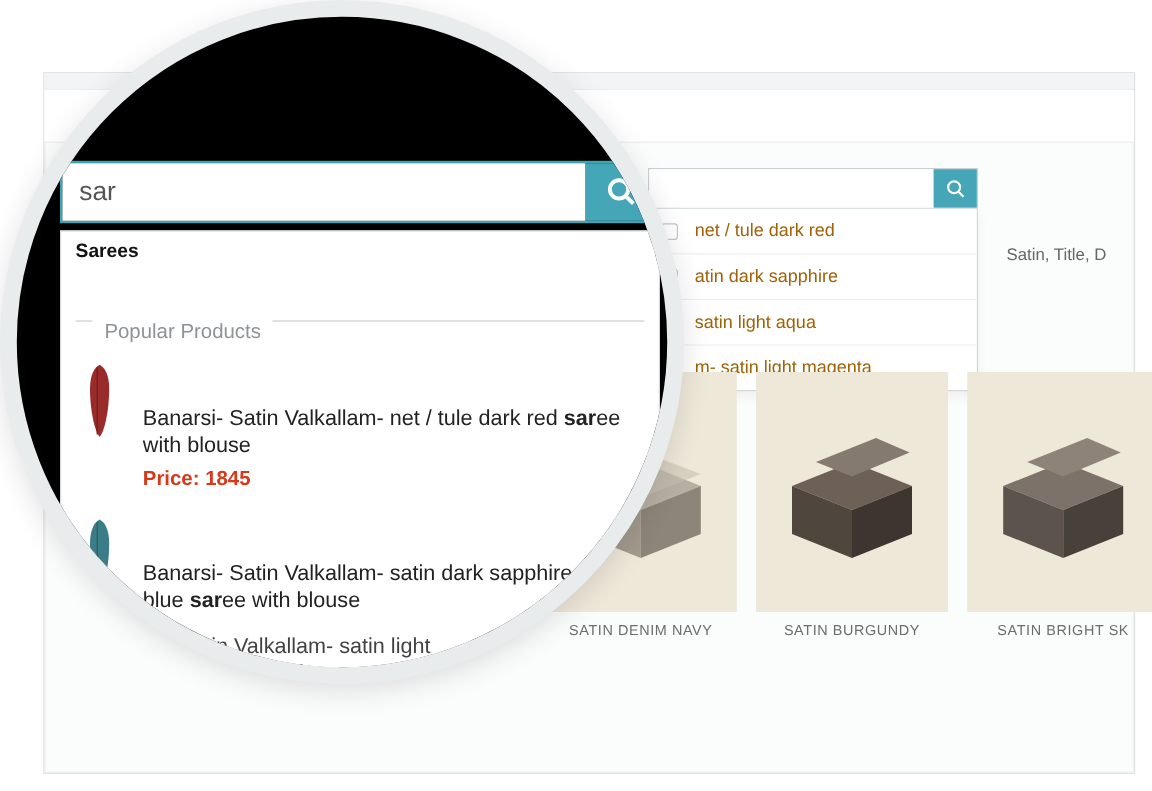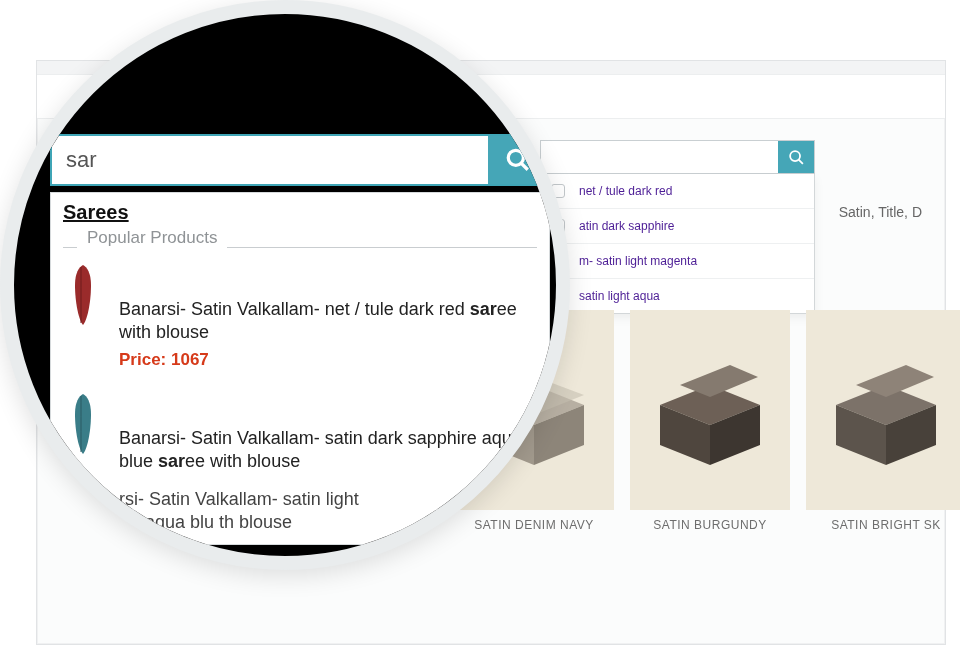--- a/index.html
+++ b/index.html
@@ -58,22 +58,22 @@
     background: #45a6b7;
     display: flex;
     align-items: center;
     justify-content: center;
   }
   .back-search .field .btn svg { width: 17px; height: 17px; fill: none; stroke: #fff; stroke-width: 2.5; }
   .back-dropdown {
     border: 1px solid #d3d7d9;
     border-top: none;
     background: #fff;
-    font-size: 12px;
-    color: #4c1d95;
+    font-size: 15px;
+    color: #a16207;
     box-shadow: 0 4px 10px rgba(0,0,0,.06);
   }
   .back-dropdown .row {
     padding: 10px 10px 10px 38px;
     border-bottom: 1px solid #eef0f1;
     position: relative;
     white-space: nowrap;
     overflow: hidden;
     text-overflow: ellipsis;
   }
@@ -184,33 +184,33 @@
   }
   .big-search .btn svg { width: 26px; height: 26px; fill: none; stroke: #fff; stroke-width: 3; }
 
   .big-dropdown {
     margin-top: 6px;
     border: 1px solid #d6dadc;
     background: #fff;
     padding: 6px 10px 10px;
   }
   .big-dropdown .cat {
-    font-size: 20px;
+    font-size: 16px;
     font-weight: bold;
     color: #111;
     padding: 2px 2px 4px;
-    text-decoration: underline;
   }
   .pop-header {
     display: flex;
-    align-items: flex-end;
+    align-items: flex-start;
     gap: 10px;
     color: #8f9396;
     font-size: 17px;
     padding: 0 2px 4px;
+    margin-top: 44px;
   }
   .pop-header .dash { height: 1px; flex: 0 0 14px; background: #c9cdd0; }
   .pop-header .line { flex: 1; height: 1px; background: #c9cdd0; }
 
   .pp-item {
     display: flex;
     gap: 16px;
     padding: 6px 2px 10px;
   }
   .pp-item .pimg {
@@ -261,22 +261,22 @@
     <div class="btn">
       <svg viewBox="0 0 24 24">
           <circle cx="10" cy="10" r="7"></circle>
           <line x1="15" y1="15" x2="21" y2="21"></line>
         </svg>
     </div>
   </div>
   <div class="back-dropdown">
     <div class="row"><span class="chk"></span><span>net / tule dark red</span></div>
     <div class="row"><span class="chk"></span><span>atin dark sapphire</span></div>
+    <div class="row"><span class="chk"></span><span>satin light aqua</span></div>
     <div class="row"><span class="chk"></span><span>m- satin light magenta</span></div>
-    <div class="row"><span class="chk"></span><span>satin light aqua</span></div>
   </div>
 </div>
 
 <div class="product-grid">
   <div class="product-card">
     <div class="thumb">
       <svg class="box-svg" viewBox="0 0 140 130">
         <polygon points="20,60 70,40 120,60 70,80" fill="#b7afa2"></polygon>
         <polygon points="20,60 70,80 70,120 20,100" fill="#a29a8d"></polygon>
         <polygon points="120,60 70,80 70,120 120,100" fill="#8d8579"></polygon>
@@ -334,21 +334,21 @@
 
         <div class="pp-item">
           <div class="pimg">
             <svg class="saree-svg" viewBox="0 0 32 64">
               <path d="M16 2 C20 4 24 10 24 22 C24 40 20 58 16 62 C12 58 8 40 8 22 C8 10 12 4 16 2 Z" fill="#9a2b2b"></path>
               <path d="M14 4 C14 20 14 44 14 60" stroke="#6d1d1d" stroke-width="1"></path>
             </svg>
           </div>
           <div class="ptxt">
             <span>Banarsi- Satin Valkallam- net / tule dark red </span><b>sar</b><span>ee with blouse</span>
-            <div class="price">Price: 1067</div>
+            <div class="price">Price: 1845</div>
           </div>
         </div>
 
         <div class="pp-item">
           <div class="pimg">
             <svg class="saree-svg" viewBox="0 0 32 64">
               <path d="M16 2 C20 4 24 10 24 22 C24 40 20 58 16 62 C12 58 8 40 8 22 C8 10 12 4 16 2 Z" fill="#3a7d88"></path>
               <path d="M14 4 C14 20 14 44 14 60" stroke="#2a5b63" stroke-width="1"></path>
             </svg>
           </div>

